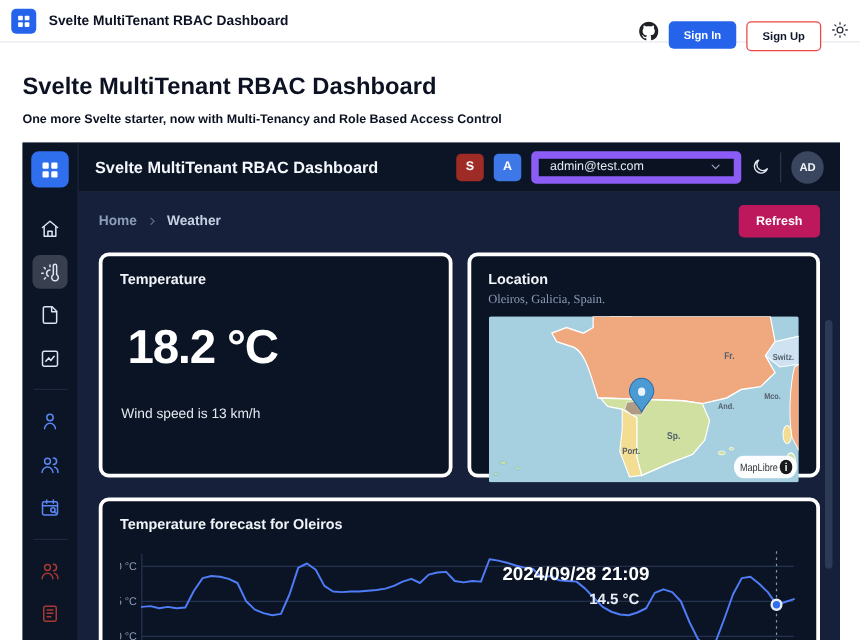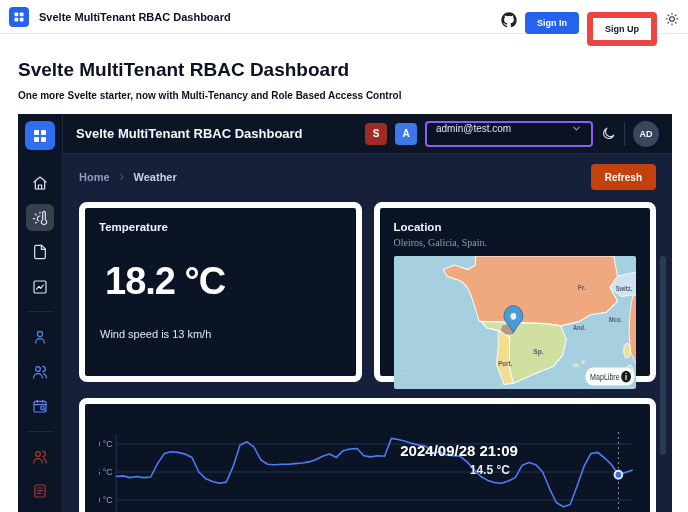--- a/index.html
+++ b/index.html
@@ -11,21 +11,21 @@
     border-bottom: 1px solid #e7eaf0; background: #fff; }
   .brand { display: flex; align-items: center; gap: 10px; cursor: pointer; }
   .logo-sq { width: 20px; height: 20px; border-radius: 4px; background: #2563eb;
     display: grid; place-items: center; }
   .topnav-title { font-size: 11px; font-weight: 700; color: #0c1222; }
   .topnav-right { margin-left: auto; display: flex; align-items: flex-start; gap: 8px; margin-top: 24px; }
   .icon-btn { background: none; border: none; display: grid; place-items: center; cursor: pointer; color: #1f2430; }
   .btn { border: none; border-radius: 4px; font-size: 9px; font-weight: 700;
     padding: 6px 12px; cursor: pointer; font-family: inherit; }
   .btn-signin { background: #2563eb; color: #fff; }
-  .btn-signup { background: #fff; color: #0f172a; border: 6px solid #ef4444; }
+  .btn-signup { background: #fff; color: #0f172a; border: 1px solid #ef4444; }
 
   
   .hero { padding: 14px 18px 0; }
   .hero h1 { margin-top: 10px; font-size: 19px; line-height: 23px; font-weight: 700; color: #0c1222; }
   .hero .sub { margin-top: 9px; font-size: 10px; line-height: 12px; font-weight: 700; color: #0c1222; }
 
   
   .dash { margin: 12px 16px 0 18px; height: 398px; background: #16203b;
     display: flex; overflow: hidden; position: relative; }
 
@@ -44,41 +44,41 @@
   
   .main { flex: 1; display: flex; flex-direction: column; min-width: 0; }
   .dhead { height: 40px; flex: none; background: #0c1526; border-bottom: 1px solid #1d2940;
     display: flex; align-items: center; padding: 0 13px; }
   .dhead-title { font-size: 13px; font-weight: 700; color: #f4f7fb; }
   .dhead-right { margin-left: auto; display: flex; align-items: center; gap: 8px; }
   .tenant { width: 22px; height: 22px; border-radius: 4px; display: grid; place-items: center;
     color: #fff; font-size: 10px; font-weight: 700; border: none; cursor: pointer; }
   .tenant-s { background: #9e2b25; }
   .tenant-a { background: #3d77e8; }
-  .tenant-sel { width: 168px; height: 26px; background: #0b1322; border: 2px solid #8b5cf6;
-    border-radius: 4px; color: #e2e8f0; font-size: 10px; display: flex; align-items: flex-start;
+  .tenant-sel { width: 168px; height: 26px; background: #0b1322; border: 6px solid #8b5cf6;
+    border-radius: 4px; color: #e2e8f0; font-size: 10px; display: flex; align-items: center;
     padding: 0 9px; cursor: pointer; }
   .tenant-sel .chev { margin-left: auto; color: #93a1bd; display: grid; }
   .ghost { background: none; border: none; color: #e2e8f0; display: grid; place-items: center; cursor: pointer; }
   .vdiv { width: 1px; height: 24px; background: #27354f; }
   .avatar { width: 26px; height: 26px; border-radius: 50%; background: #39465e; color: #f1f5f9;
     font-size: 9px; font-weight: 700; display: grid; place-items: center; border: none; cursor: pointer; }
 
   
   .content { flex: 1; padding: 10px 16px 0; min-height: 0; }
   .toolbar { height: 26px; display: flex; align-items: center; margin-bottom: 12px; }
   .crumb { display: flex; align-items: center; gap: 7px; font-size: 11px; font-weight: 600; }
   .crumb .home { color: #8b9cb8; cursor: pointer; }
   .crumb .sep { color: #5c6b88; display: grid; }
   .crumb .cur { color: #c6d0e2; }
-  .btn-refresh { margin-left: auto; background: #c2410c; color: #fff; font-size: 10px;
+  .btn-refresh { margin-left: auto; background: #be185d; color: #fff; font-size: 10px;
     font-weight: 600; border: none; border-radius: 4px; height: 26px; padding: 0 14px; cursor: pointer; }
 
   .cards { display: grid; grid-template-columns: 1fr 1fr; gap: 12px; }
-  .card { background: #0b1424; border: 6px solid #ffffff; border-radius: 8px; padding: 13px 14px; }
+  .card { background: #0b1424; border: 3px solid #ffffff; border-radius: 8px; padding: 13px 14px; }
   .card-title { font-size: 11.5px; font-weight: 700; color: #f1f5f9; }
   .card-tall { height: 180px; }
 
   .temp-val { font-size: 38px; font-weight: 700; color: #fff; letter-spacing: -1px; margin: 27px 0 0 6px; }
   .wind { font-size: 11px; color: #e2e8f0; margin: 25px 0 0 1px; }
 
   .loc-sub { font-size: 10px; color: #8b9cb8; margin-top: 4px; font-family: Liberation Serif, serif; }
   .map-wrap { margin-top: 8px; height: 133px; border-radius: 2px; overflow: hidden; cursor: grab; }
   .map-wrap svg { display: block; width: 100%; height: 100%; }
 
@@ -309,20 +309,21 @@
                 <text x="207" y="110" font-size="7.5" fill="#2f3337">MapLibre</text>
                 <circle cx="245" cy="107" r="5.2" fill="#17191c"></circle>
                 <text x="245" y="110" font-size="8" font-weight="700" fill="#fff" text-anchor="middle">i</text>
               </g>
             </svg>
           </div>
         </div>
       </div>
 
       <div class="card card-chart">
+        <div class="card-title">Temperature forecast for Oleiros</div>
         <div class="chart-wrap">
           <svg viewBox="0 0 560 86" preserveAspectRatio="none">
               <line x1="18" y1="6" x2="18" y2="86" stroke="#263352" stroke-width="1"></line>
               <line x1="18" y1="16" x2="556" y2="16" stroke="#243150" stroke-width="1"></line>
               <text x="14" y="19" text-anchor="end" fill="#93a1bd" font-size="9">20 °C</text>
               <line x1="18" y1="44" x2="556" y2="44" stroke="#243150" stroke-width="1"></line>
               <text x="14" y="47" text-anchor="end" fill="#93a1bd" font-size="9">15 °C</text>
               <line x1="18" y1="72" x2="556" y2="72" stroke="#243150" stroke-width="1"></line>
               <text x="14" y="75" text-anchor="end" fill="#93a1bd" font-size="9">10 °C</text>
               <line x1="541.6533333333333" y1="4" x2="541.6533333333333" y2="86" stroke="#8494b3" stroke-width="1" stroke-dasharray="2 3"></line>

